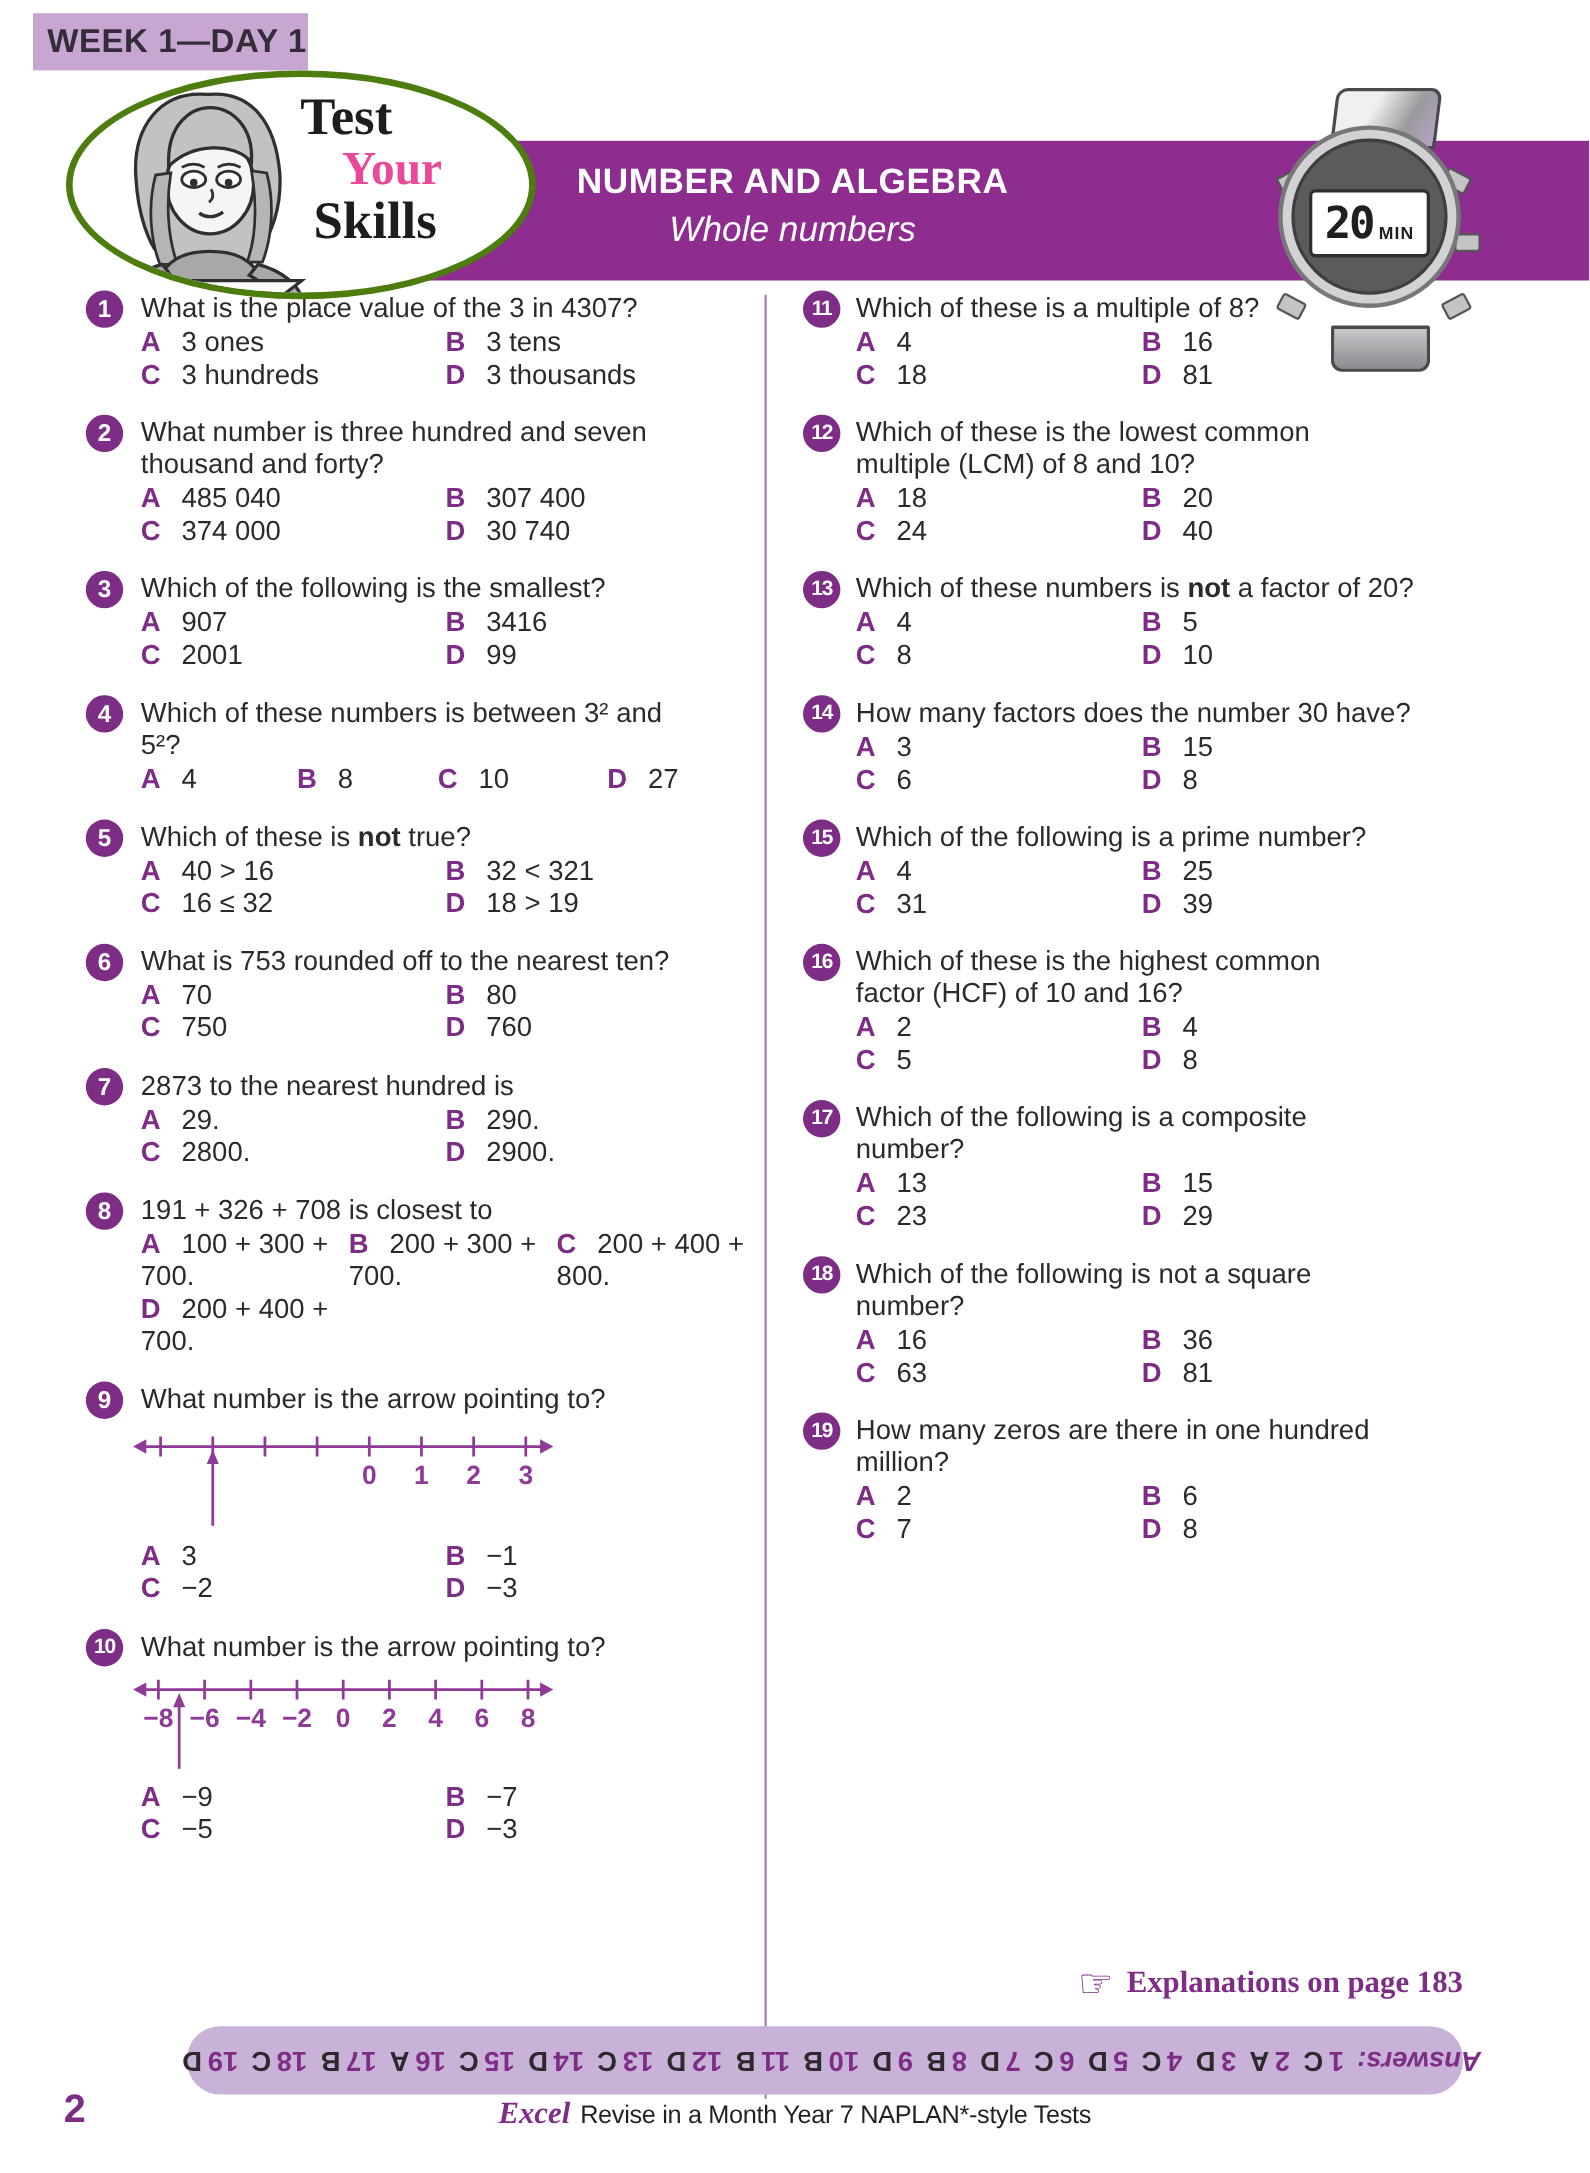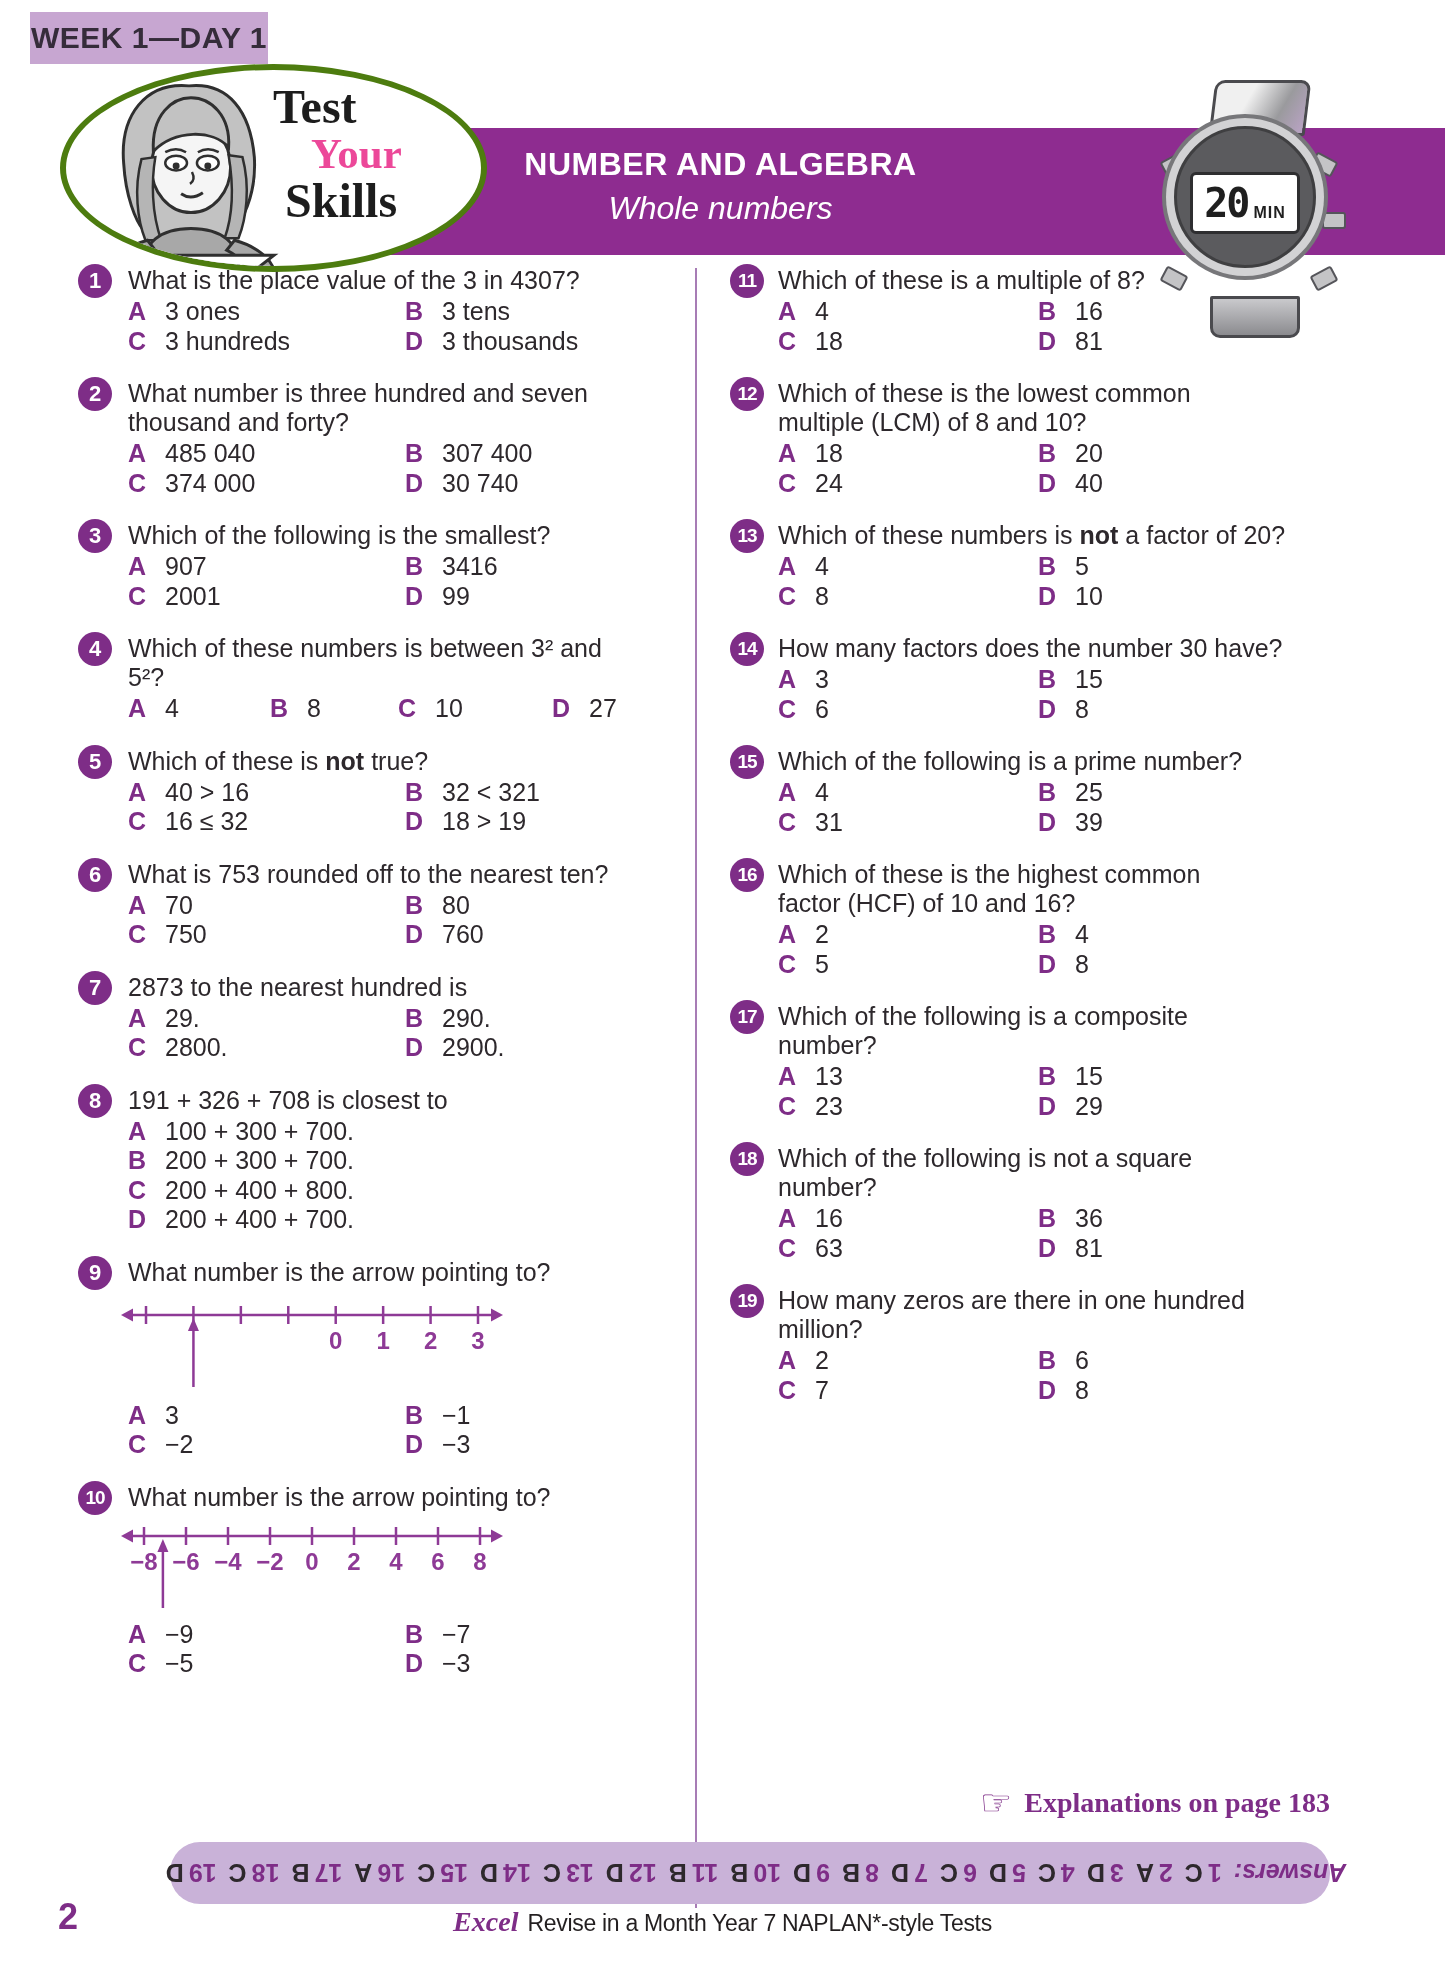--- a/index.html
+++ b/index.html
@@ -2,21 +2,21 @@
 <html><head>
 <meta charset="utf-8">
 <style>
   html,body{margin:0;padding:0;background:#ffffff;}
   .page{position:relative;width:1445px;height:1975px;background:#fff;overflow:hidden;
         font-family:"Liberation Sans",sans-serif;color:#2d282c;}
 
   
   .week-tab{position:absolute;left:30px;top:12px;width:238px;height:52px;background:#c7a6d1;
             display:flex;align-items:center;justify-content:center;font-weight:bold;font-size:30px;
-            color:#352c3a;letter-spacing:0.5px;}
+            color:#352c3a;letter-spacing:0.5px;padding-left:12px;}
   .banner{position:absolute;left:318px;top:128px;right:0;height:127px;background:#8e2c90;z-index:1;
           box-sizing:border-box;padding-top:14px;padding-right:322px;text-align:center;color:#fff;}
   .banner-strand{font-weight:bold;font-size:32px;line-height:44px;letter-spacing:0.5px;}
   .banner-topic{font-style:italic;font-size:32px;line-height:44px;}
 
   
   .logo-oval{position:absolute;left:60px;top:64px;width:415px;height:196px;background:#fff;
              border:6px solid #4d7c0f;border-radius:50%;z-index:5;overflow:hidden;}
   .girl{position:absolute;left:14px;top:2px;width:218px;height:198px;}
   .logo-text{position:absolute;right:28px;top:12px;width:190px;font-family:"Liberation Serif",serif;font-weight:bold;}
@@ -55,21 +55,21 @@
   .qnum.two{font-size:19px;letter-spacing:-1px;}
   .col-left .qnum{margin-right:16px;}
   .col-right .qnum{margin-right:14px;}
   .qbody{flex:1;min-width:0;}
   .qtext{font-size:25px;line-height:29px;white-space:pre-line;}
   .qtext b{font-weight:bold;}
   .opts{display:grid;margin-top:2px;}
   .opts.grid2{grid-template-columns:277px 1fr;}
   .col-right .opts.grid2{grid-template-columns:260px 1fr;}
   .opts.row4{grid-template-columns:142px 128px 154px 1fr;}
-  .opts.list{grid-template-columns:1fr;}
+  .opts.list{grid-template-columns:1fr 1fr 1fr;}
   .opt{font-size:25px;line-height:29.5px;}
   .optletter{display:inline-block;width:37px;color:#7e2d87;font-weight:bold;}
   .optvalue{color:#2d282c;}
   .numberline{display:block;margin:8px 0 6px -8px;}
 
   
   .explanations{position:absolute;right:115px;top:1782px;z-index:2;color:#7e2d87;
                 font-family:"Liberation Serif",serif;font-weight:bold;font-size:28px;display:flex;align-items:center;}
   .hand{font-size:36px;margin-right:12px;font-weight:normal;}
   .answers-strip{position:absolute;left:170px;top:1842px;width:1160px;height:62px;background:#c9b2d8;

